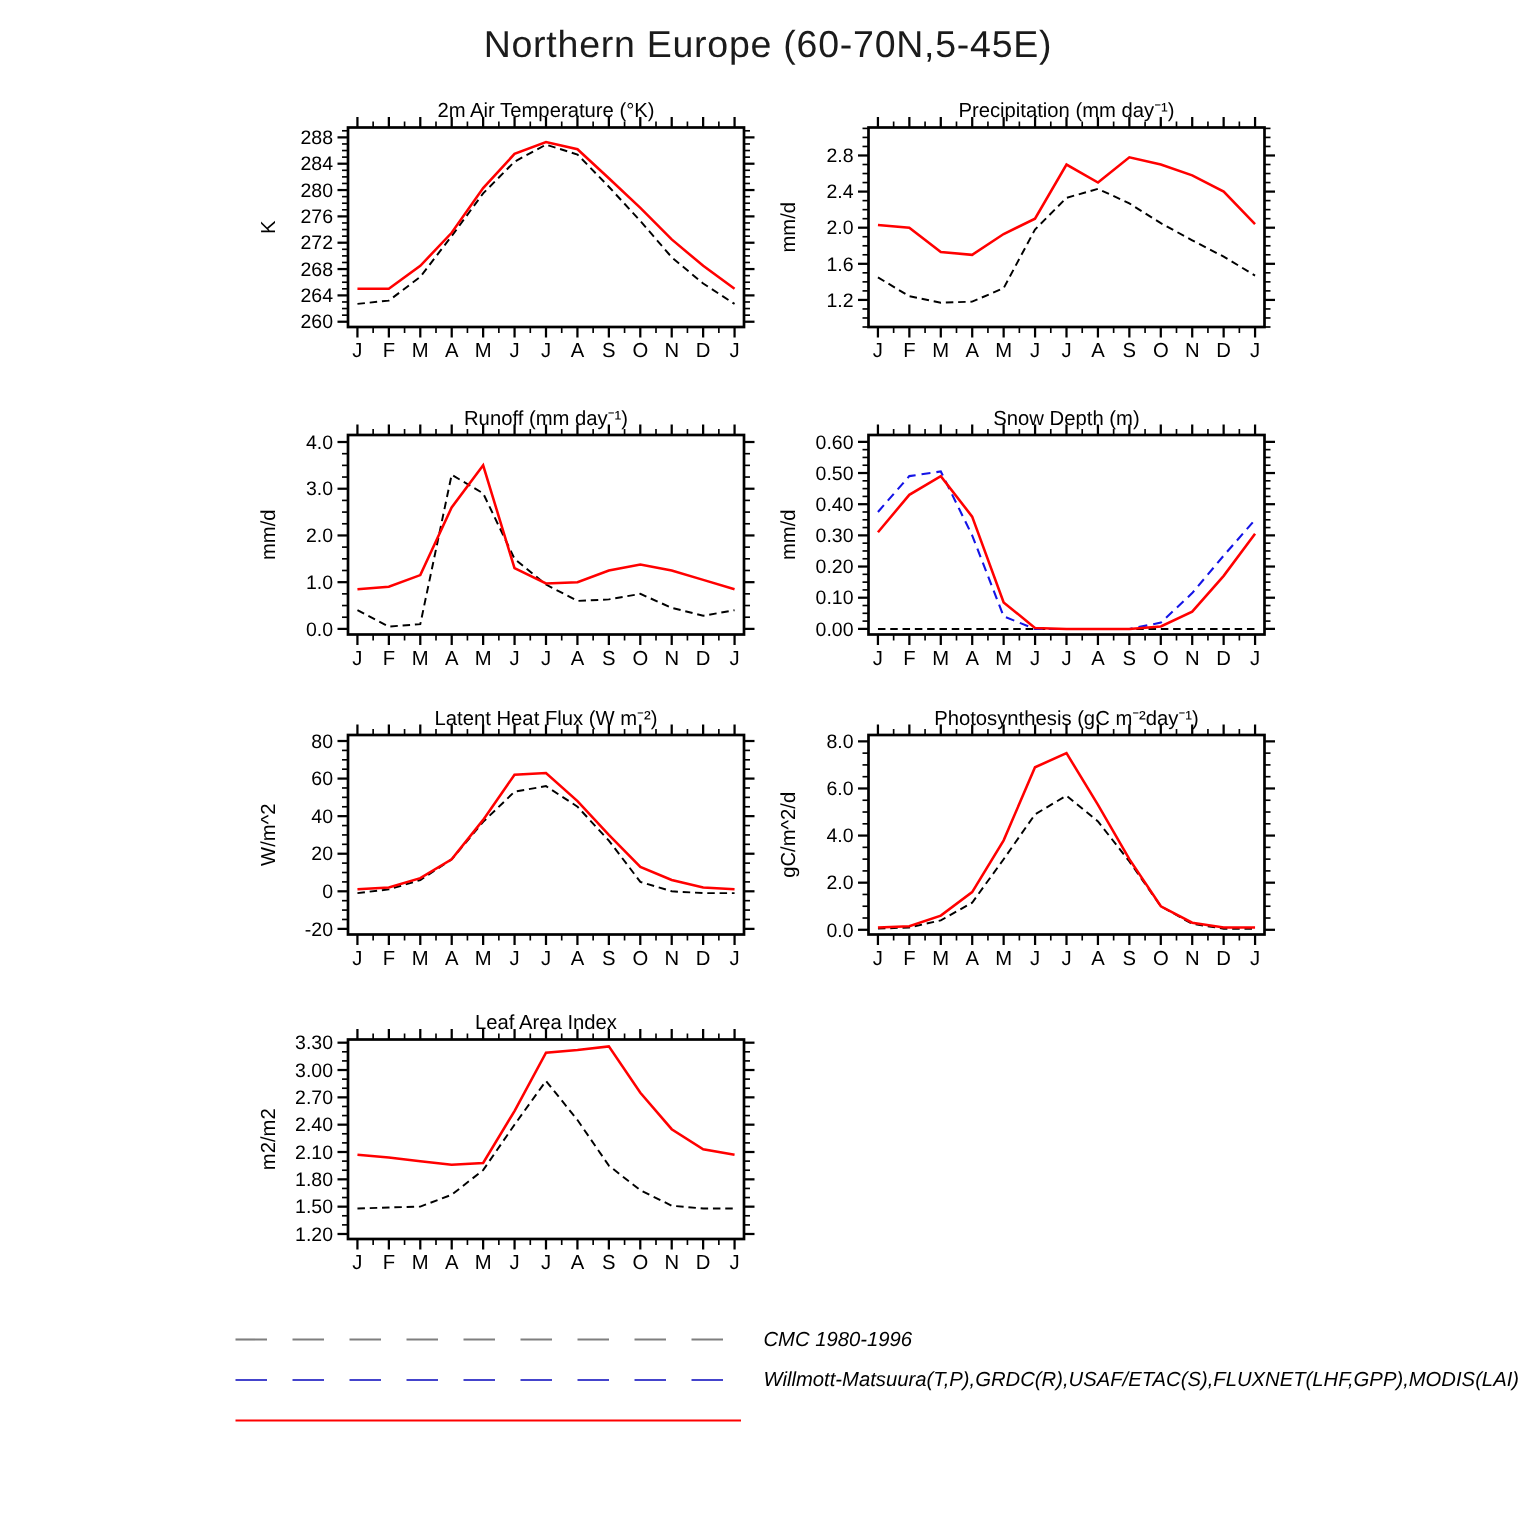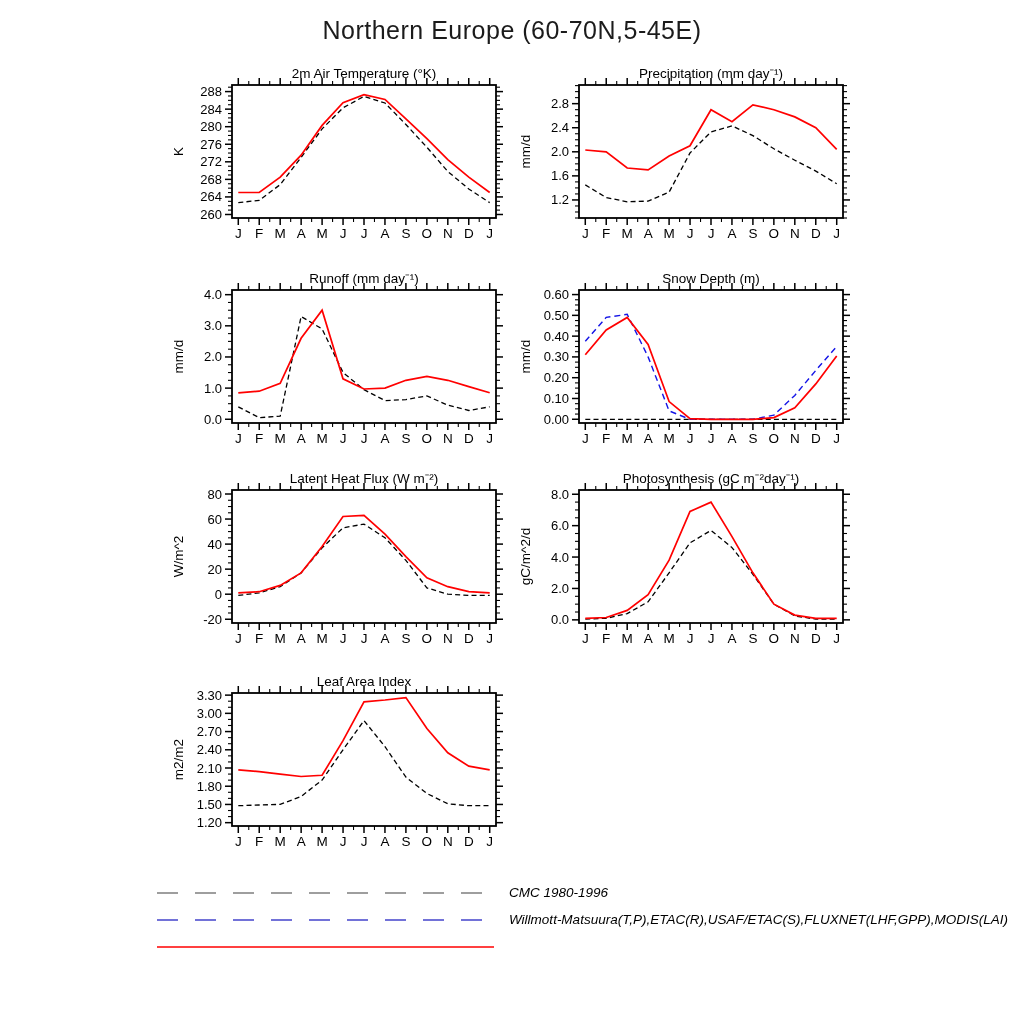--- a/index.html
+++ b/index.html
@@ -883,21 +883,21 @@
       <div class="legend-row">
         <svg width="340" height="10">
           <line x1="1" y1="5" x2="338" y2="5" stroke="#7f7f7f" stroke-width="1.4" stroke-dasharray="21 17"></line>
         </svg>
         <span class="legend-label">CMC 1980-1996</span>
       </div>
       <div class="legend-row">
         <svg width="340" height="10">
           <line x1="1" y1="5" x2="338" y2="5" stroke="#4444cc" stroke-width="1.4" stroke-dasharray="21 17"></line>
         </svg>
-        <span class="legend-label">Willmott-Matsuura(T,P),ETAC(R),USAF/ETAC(S),FLUXNET(LHF,GPP),MODIS(LAI)</span>
+        <span class="legend-label">Willmott-Matsuura(T,P),GRDC(R),USAF/ETAC(S),FLUXNET(LHF,GPP),MODIS(LAI)</span>
       </div>
       <div class="legend-row">
         <svg width="340" height="10">
           <line x1="1" y1="5" x2="338" y2="5" stroke="#ff0000" stroke-width="1.4"></line>
         </svg>
       </div>
     </div>
 </div>
 
 </body></html>

